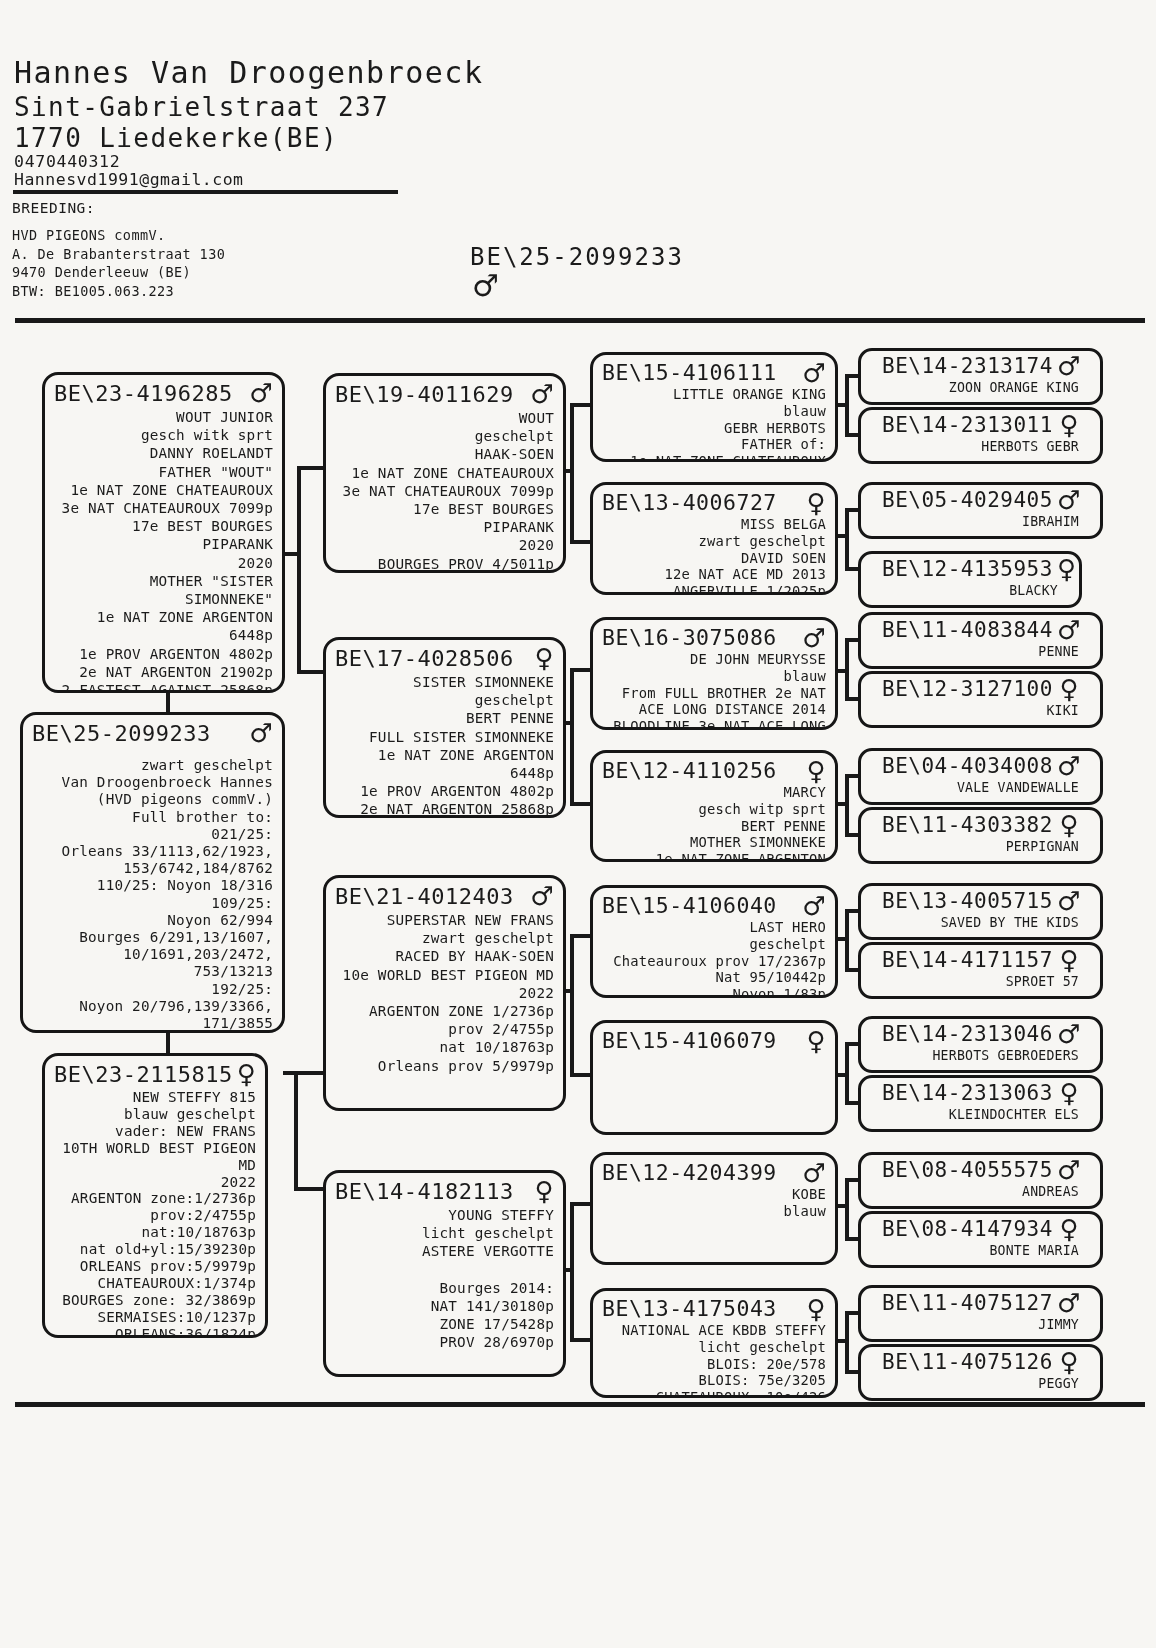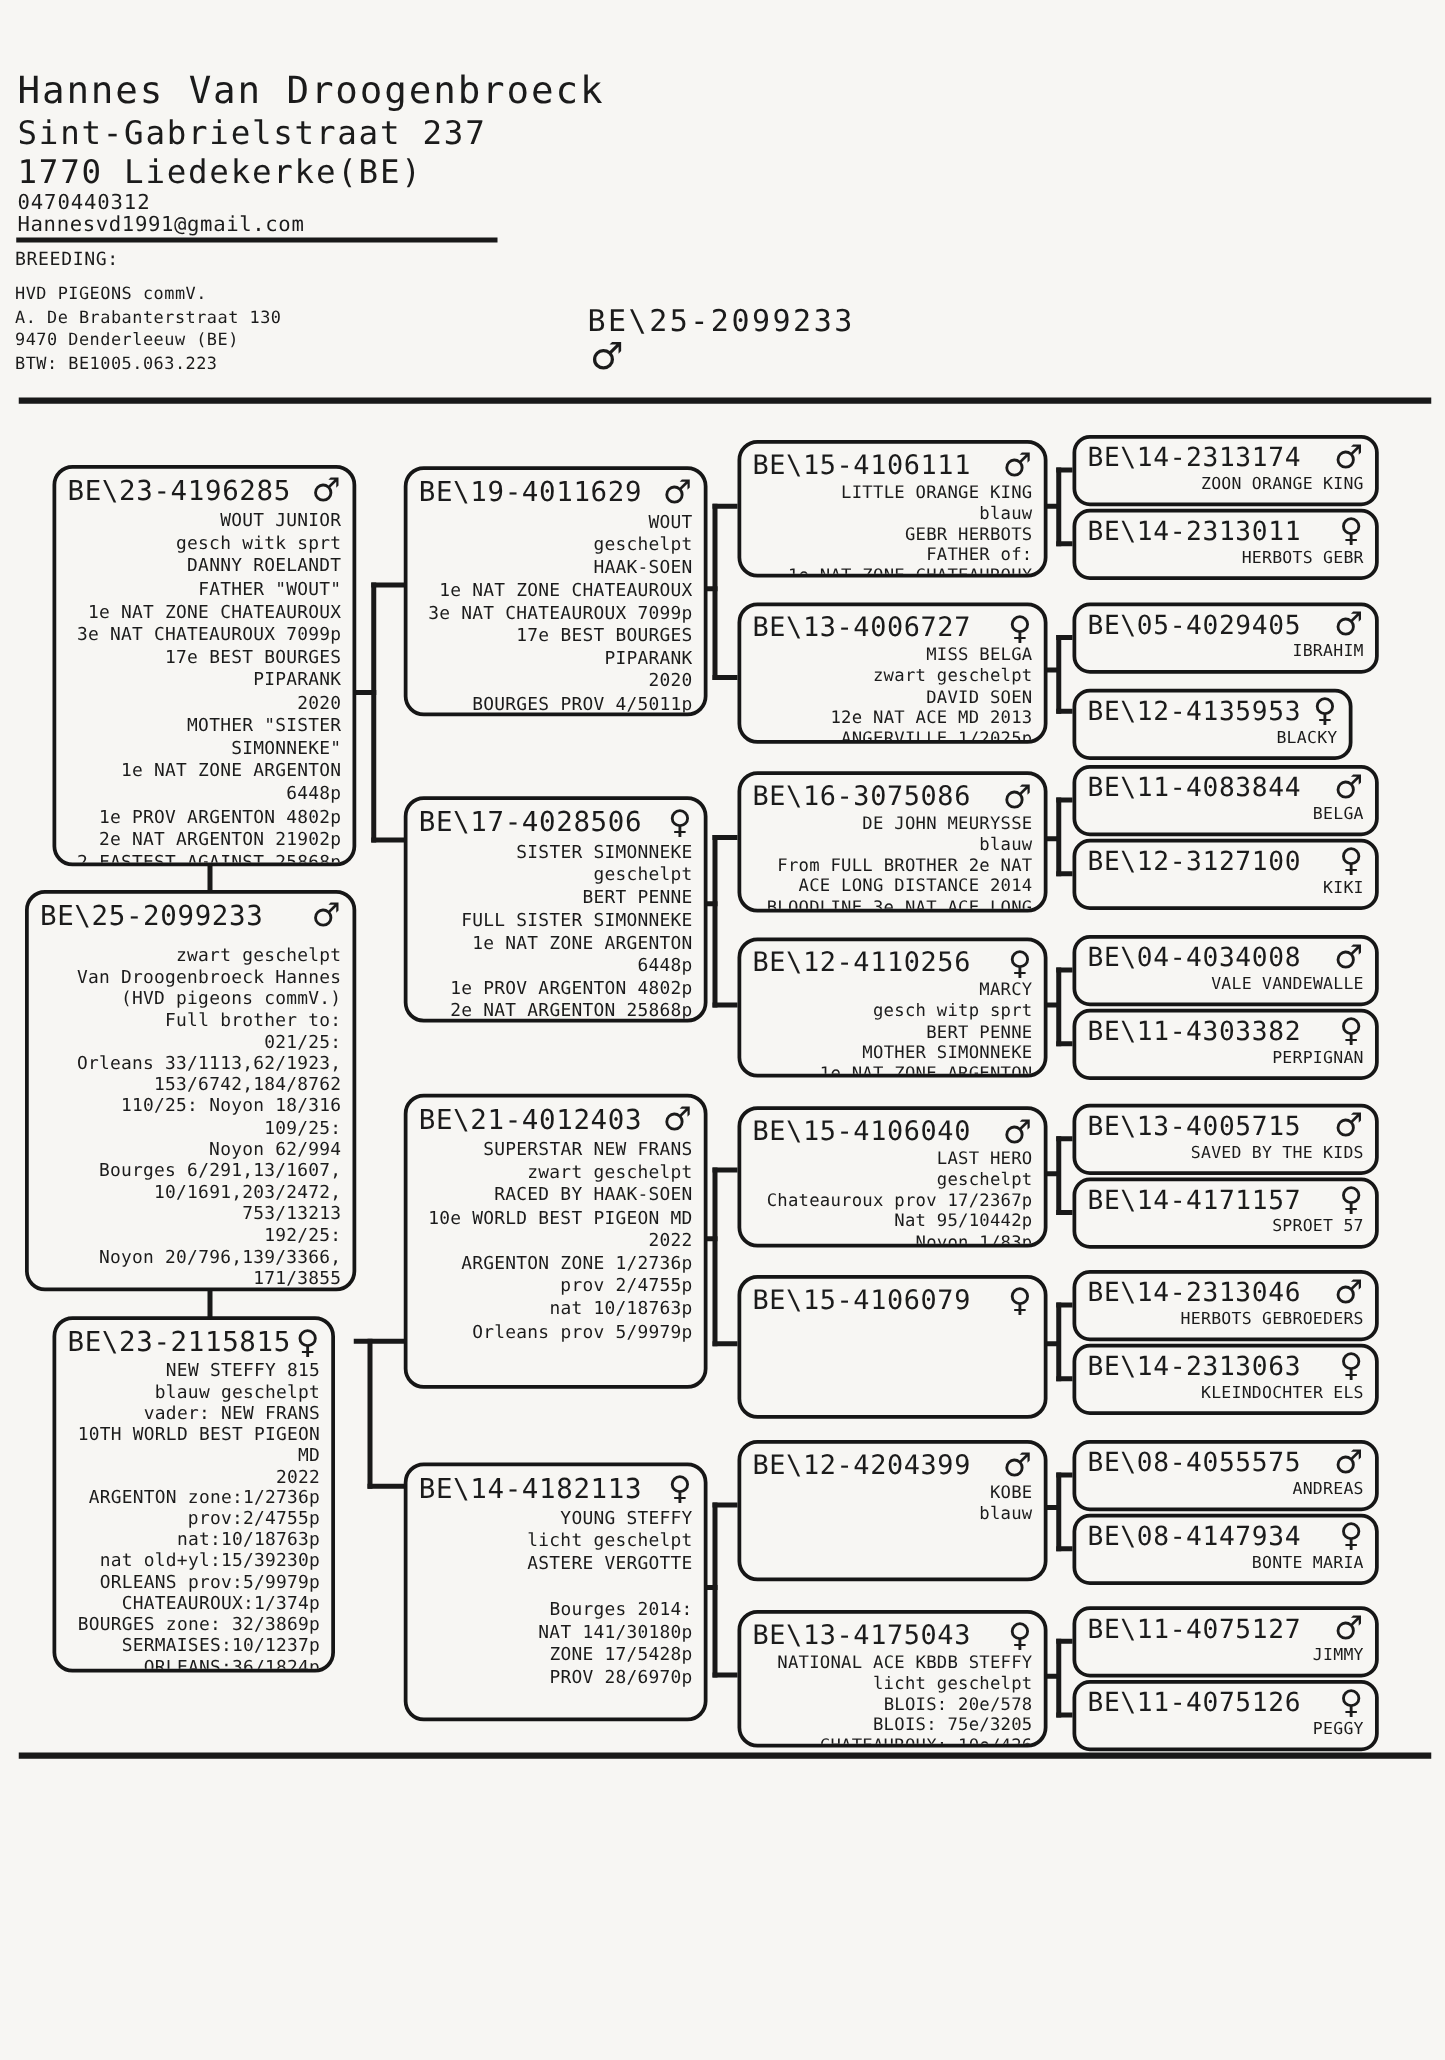--- a/index.html
+++ b/index.html
@@ -22,21 +22,21 @@
   .box{position:absolute;border:3px solid #161616;border-radius:16px;box-sizing:border-box;
        padding:5px 9px;overflow:hidden;background:transparent;}
   .box-title{display:flex;justify-content:space-between;align-items:flex-start;
              font-size:22px;letter-spacing:0.5px;white-space:nowrap;line-height:28px;}
   .sex{font-family:"DejaVu Sans",sans-serif;font-weight:bold;font-size:26px;line-height:26px;margin-left:4px;}
   .box-lines{white-space:pre-line;font-size:14.3px;line-height:18.2px;letter-spacing:0.2px;text-align:right;}
   .main .box-lines{line-height:17.2px;margin-top:9px;}
   .tight .box-lines{line-height:16.9px;}
   .g3 .box-title{font-size:21.5px;line-height:26px;}
   .g3 .box-lines{font-size:13.8px;line-height:16.8px;}
-  .g4{padding:2px 9px;border-radius:14px;}
+  .g4{padding:2px 21px;border-radius:14px;}
   .g4 .box-title{font-size:21px;line-height:27px;}
   .g4 .box-lines{font-size:13.2px;line-height:15px;}
   
   .logo{position:absolute;left:385px;top:1378px;width:320px;height:240px;}
 </style>
 </head>
 <body>
 
 <div class="page">
 
@@ -347,21 +347,21 @@
       <span>BE\12-4135953</span>
       <span class="sex">♀</span>
     </div>
     <div class="box-lines">BLACKY</div>
   </div>
   <div class="box g4" style="left:858px;top:612px;width:245px;height:57px">
     <div class="box-title">
       <span>BE\11-4083844</span>
       <span class="sex">♂</span>
     </div>
-    <div class="box-lines">BELGA</div>
+    <div class="box-lines">PENNE</div>
   </div>
   <div class="box g4" style="left:858px;top:671px;width:245px;height:57px">
     <div class="box-title">
       <span>BE\12-3127100</span>
       <span class="sex">♀</span>
     </div>
     <div class="box-lines">KIKI</div>
   </div>
   <div class="box g4" style="left:858px;top:748px;width:245px;height:57px">
     <div class="box-title">

